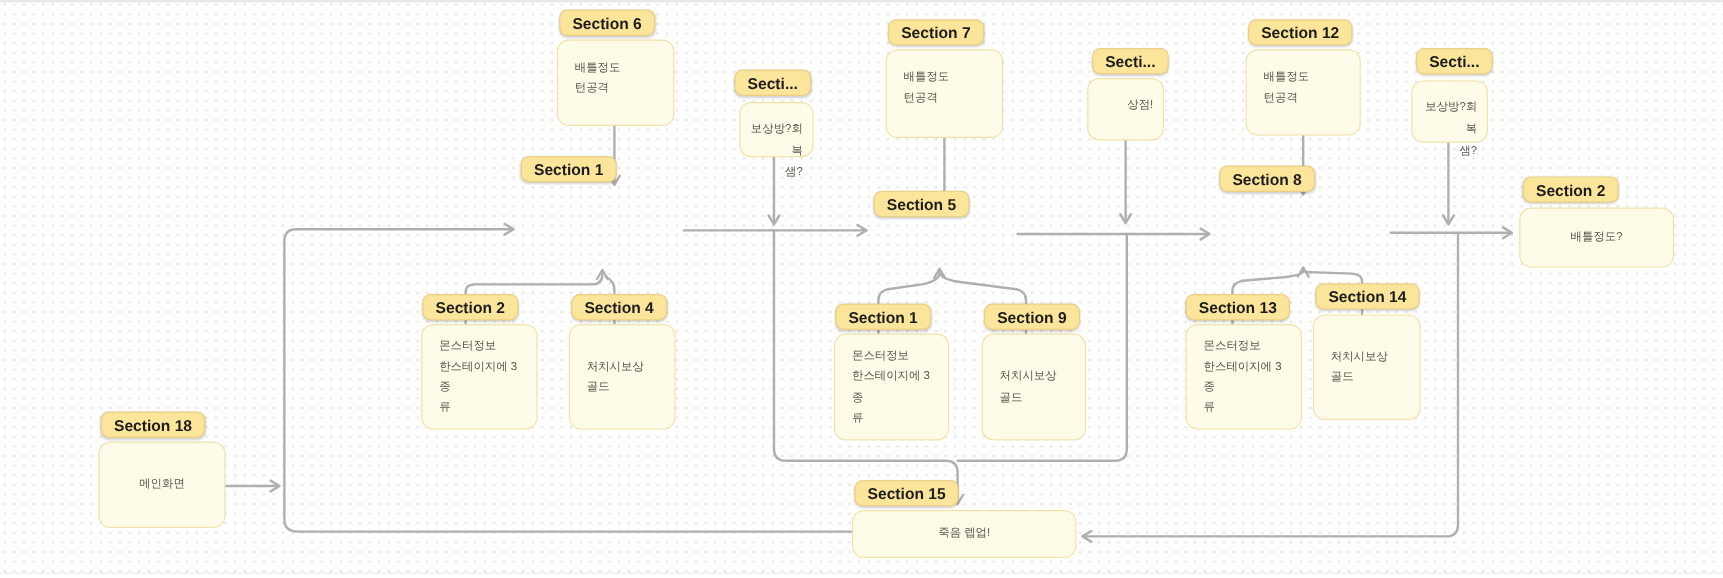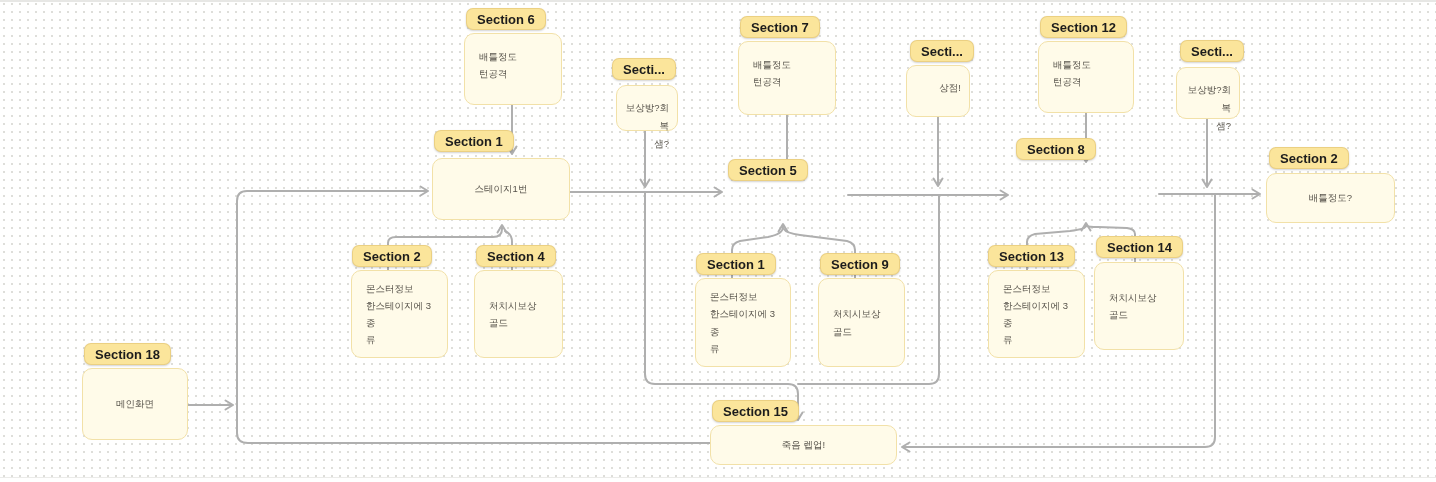--- a/index.html
+++ b/index.html
@@ -91,21 +91,20 @@
   <div class="badge" style="left:476px;top:245px">Section 4</div>
   <div class="badge" style="left:696px;top:253px">Section 1</div>
   <div class="badge" style="left:820px;top:253px">Section 9</div>
   <div class="badge" style="left:988px;top:245px">Section 13</div>
   <div class="badge" style="left:1096px;top:236px">Section 14</div>
   <div class="badge" style="left:712px;top:400px">Section 15</div>
   <div class="badge" style="left:84px;top:343px">Section 18</div>
 
   <div class="card c-topleft" style="left:464px;top:33px;width:98px;height:72px">배틀정도
 턴공격</div>
-  <div class="card c-center" style="left:432px;top:158px;width:138px;height:62px">스테이지1번</div>
   <div class="card c-note" style="left:616px;top:85px;width:62px;height:46px">보상방?회복
 샘?</div>
   <div class="card c-topleft" style="left:738px;top:41px;width:98px;height:74px">배틀정도
 턴공격</div>
   <div class="card c-note" style="left:906px;top:65px;width:64px;height:52px">상점!</div>
   <div class="card c-topleft" style="left:1038px;top:41px;width:96px;height:72px">배틀정도
 턴공격</div>
   <div class="card c-note" style="left:1176px;top:67px;width:64px;height:52px">보상방?회복
 샘?</div>
   <div class="card c-center" style="left:1266px;top:173px;width:129px;height:50px">배틀정도?</div>

